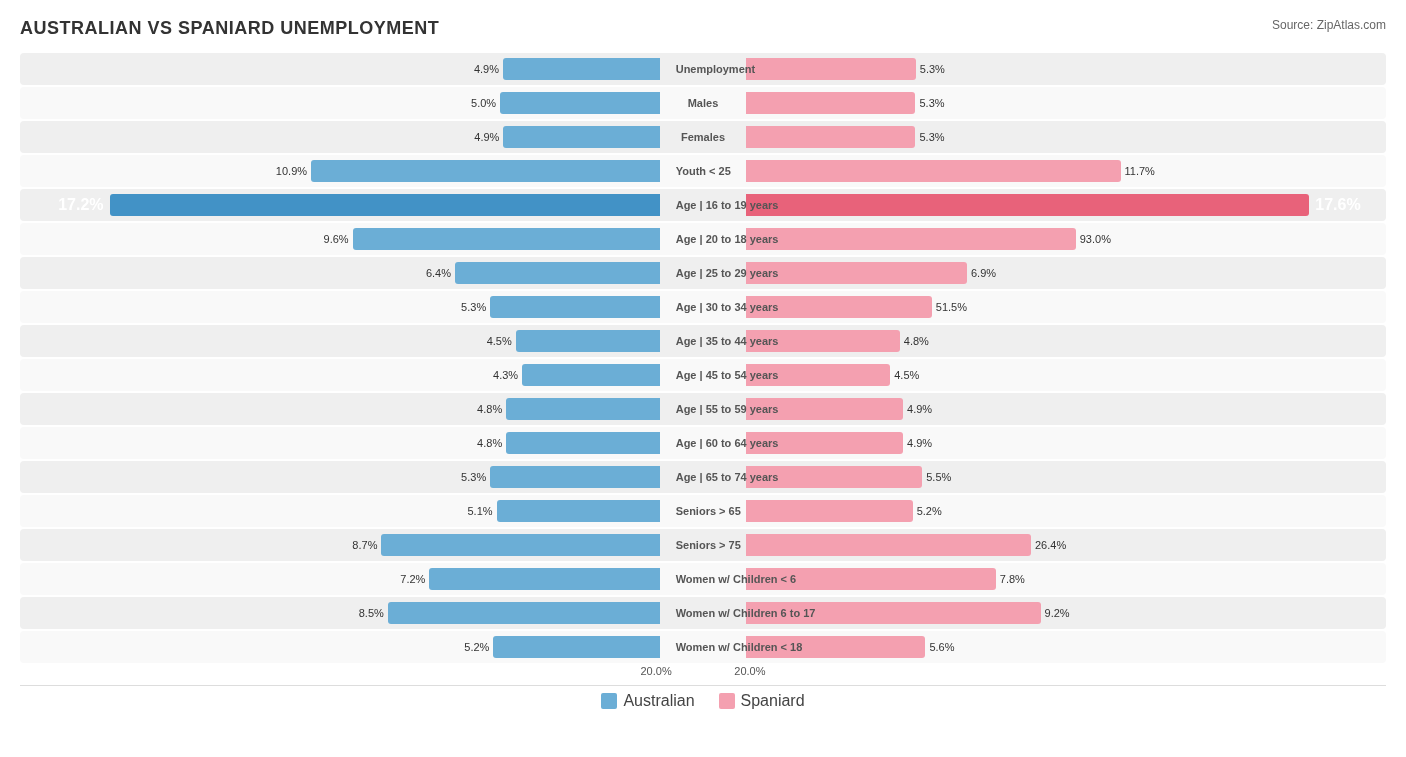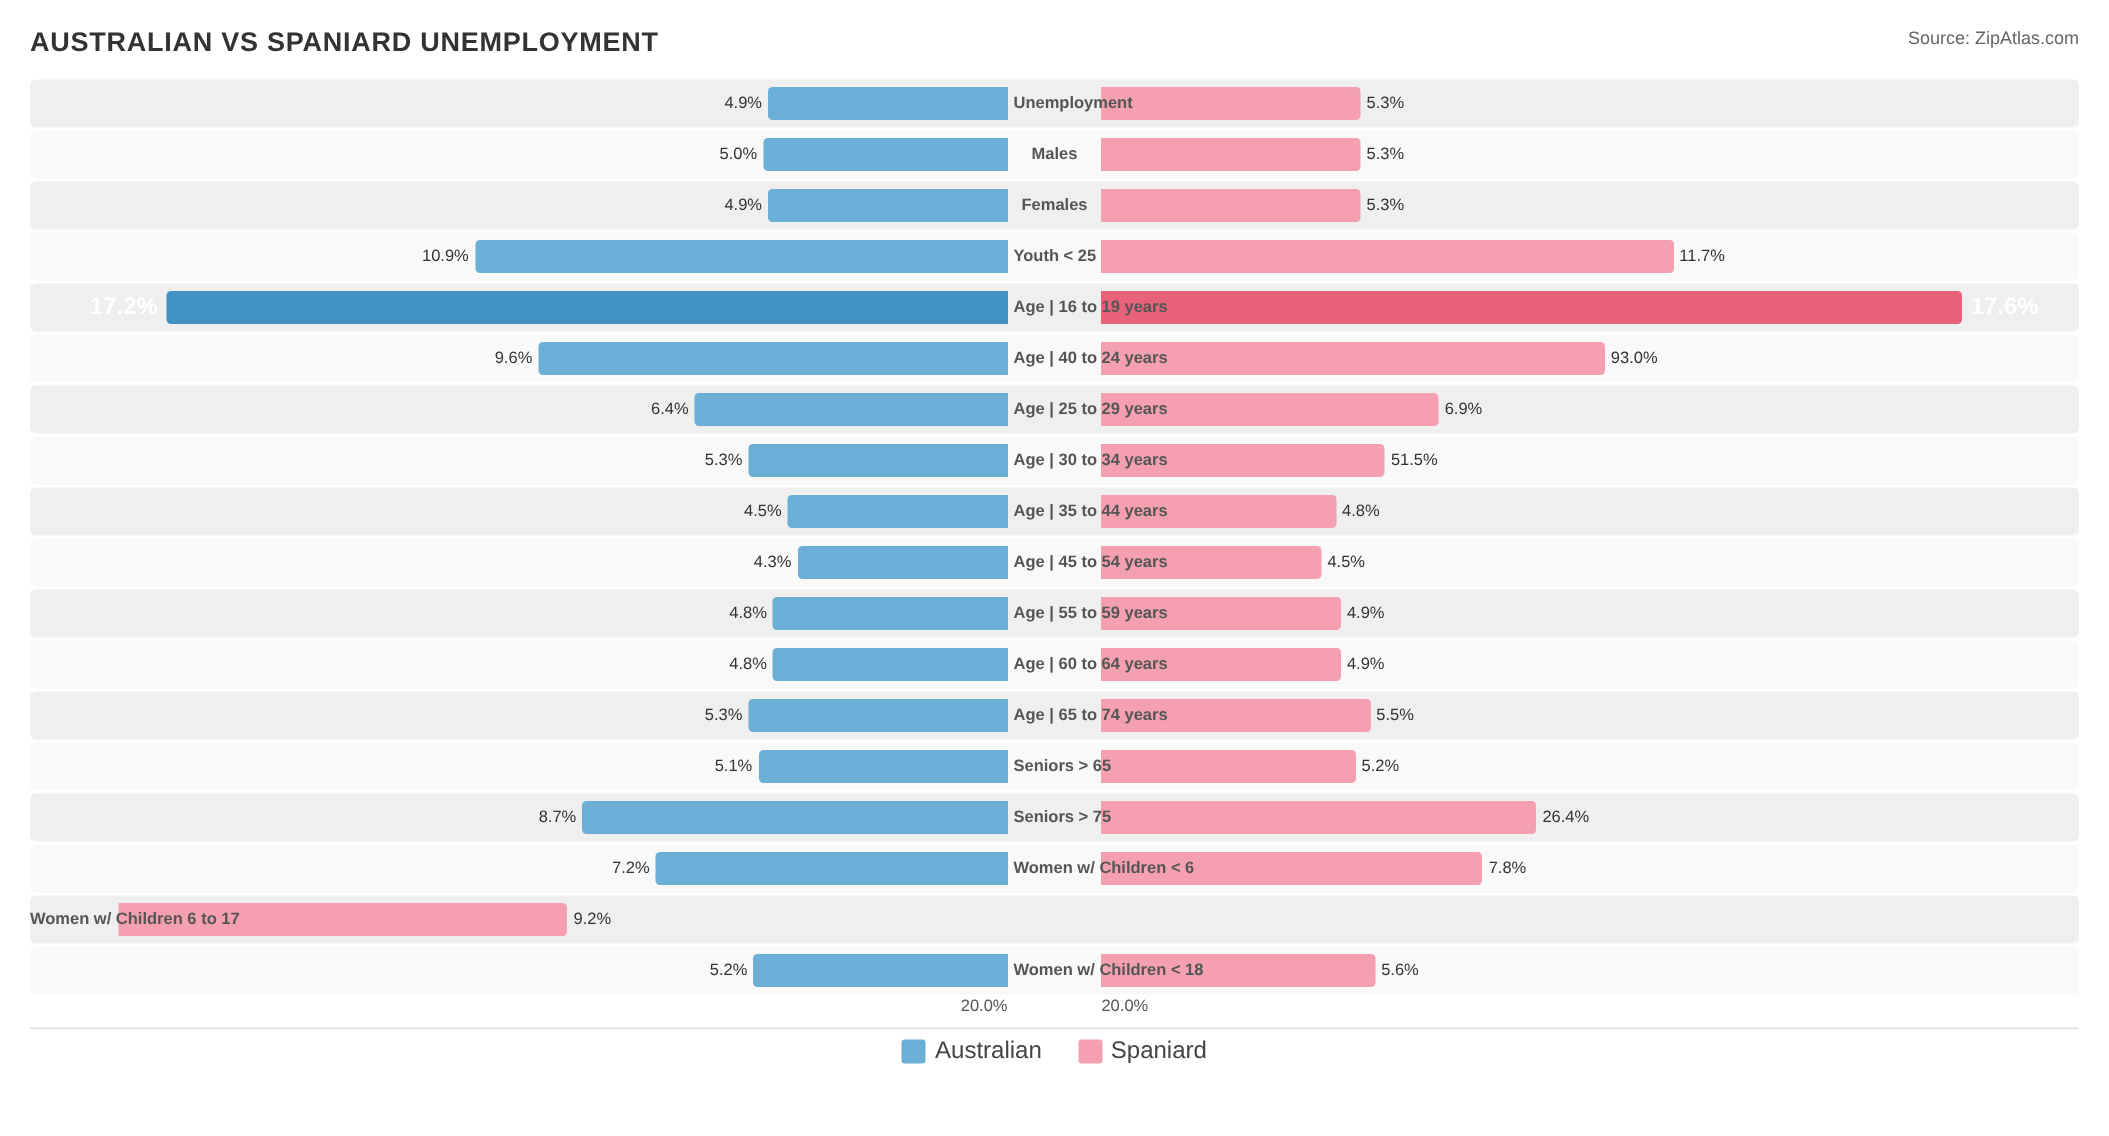--- a/index.html
+++ b/index.html
@@ -36,20 +36,21 @@
       width: 100%;
     }
     .bar-row {
       display: flex;
       align-items: center;
       margin-bottom: 2px;
       min-height: 32px;
       background: #f5f5f5;
       border-radius: 4px;
       padding: 3px 0;
+      gap: 12px;
     }
     .bar-row:nth-child(odd) {
       background: #efefef;
     }
     .bar-row:nth-child(even) {
       background: #f9f9f9;
     }
     .left-section {
       display: flex;
       align-items: center;
@@ -267,21 +268,21 @@
     </div>
   </div>
       <div class="bar-row">
     <div class="left-section">
       <div class="left-inner">
         <span class="val-left">9.6%</span>
         <div class="bar-left" style="width:48%; background:#6baed6; ">
         </div>
       </div>
     </div>
-    <div class="label-center">Age | 40 to 24 years</div>
+    <div class="label-center">Age | 20 to 18 years</div>
     <div class="right-section">
       <div class="right-inner">
         <div class="bar-right" style="width:51.5%; background:#f4a0b0; ">
         </div>
         <span class="val-right">93.0%</span>
       </div>
     </div>
   </div>
       <div class="bar-row">
     <div class="left-section">
@@ -447,20 +448,27 @@
     <div class="label-center">Women w/ Children &lt; 6</div>
     <div class="right-section">
       <div class="right-inner">
         <div class="bar-right" style="width:39%; background:#f4a0b0; ">
         </div>
         <span class="val-right">7.8%</span>
       </div>
     </div>
   </div>
       <div class="bar-row">
+    <div class="left-section">
+      <div class="left-inner">
+        <span class="val-left">8.5%</span>
+        <div class="bar-left" style="width:42.5%; background:#6baed6; ">
+        </div>
+      </div>
+    </div>
     <div class="label-center">Women w/ Children 6 to 17</div>
     <div class="right-section">
       <div class="right-inner">
         <div class="bar-right" style="width:46%; background:#f4a0b0; ">
         </div>
         <span class="val-right">9.2%</span>
       </div>
     </div>
   </div>
       <div class="bar-row">

